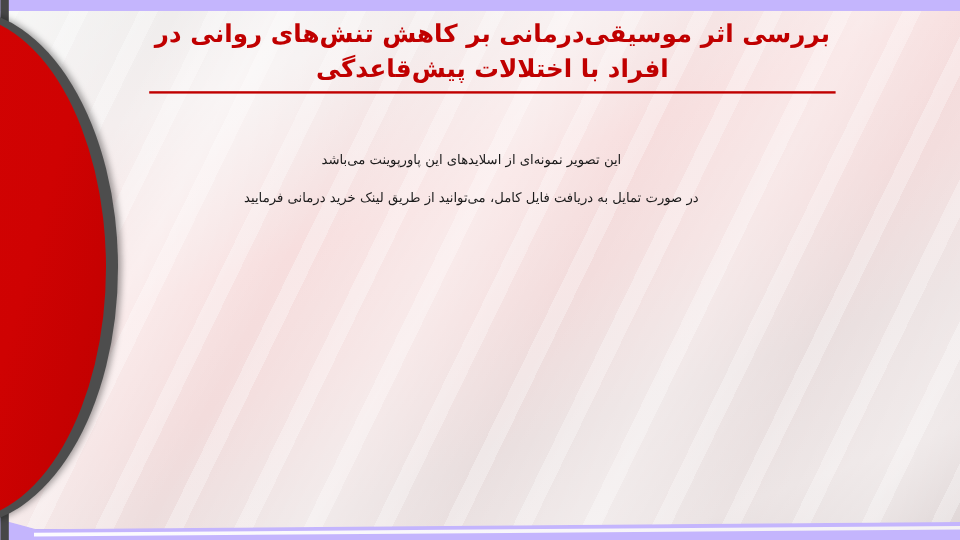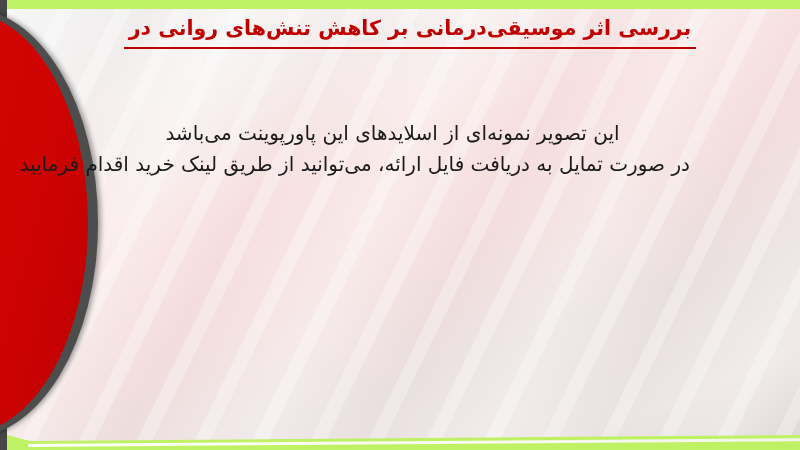--- a/index.html
+++ b/index.html
@@ -11,21 +11,21 @@
     width: 800px;
     height: 450px;
     overflow: hidden;
     font-family: "DejaVu Sans", "Liberation Sans", sans-serif;
   }
 
   .slide {
     position: relative;
     width: 800px;
     height: 450px;
-    background: #bef264;
+    background: #c4b5fd;
     overflow: hidden;
   }
 
   
   .panel {
     position: absolute;
     left: 0;
     top: 9px;
     width: 800px;
     height: 432px;
@@ -133,21 +133,21 @@
   .body-block {
     position: absolute;
     left: 95px;
     top: 118px;
     width: 595px;
     text-align: center;
     direction: rtl;
   }
   .body-line {
     color: #1a1a1a;
-    font-size: 20px;
+    font-size: 11px;
     line-height: 31px;
     white-space: nowrap;
   }
 
   
 </style>
 </head>
 <body>
 
 <div class="slide">
@@ -159,21 +159,22 @@
 
   <div class="left-edge-strip"></div>
 
   <div class="ellipse-wrap">
     <div class="ellipse-outline"></div>
     <div class="ellipse-fill"></div>
   </div>
 
   <div class="title-block">
     <div class="title-line">بررسی اثر موسیقی‌درمانی بر کاهش تنش‌های روانی در</div>
+    <div class="title-line">افراد با اختلالات پیش‌قاعدگی</div>
     <div class="title-rule"></div>
   </div>
 
   <div class="body-block">
     <div class="body-line">این تصویر نمونه‌ای از اسلایدهای این پاورپوینت می‌باشد</div>
-    <div class="body-line">در صورت تمایل به دریافت فایل ارائه، می‌توانید از طریق لینک خرید اقدام فرمایید</div>
+    <div class="body-line">در صورت تمایل به دریافت فایل کامل، می‌توانید از طریق لینک خرید درمانی فرمایید</div>
   </div>
 
 </div>
 
 </body></html>

